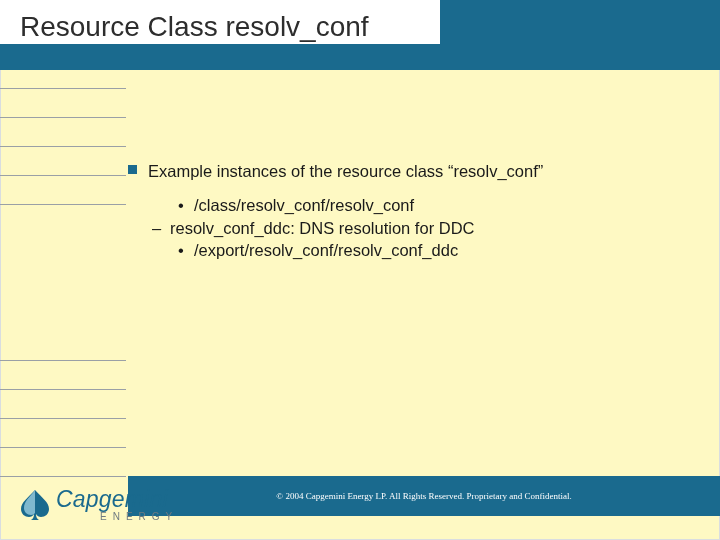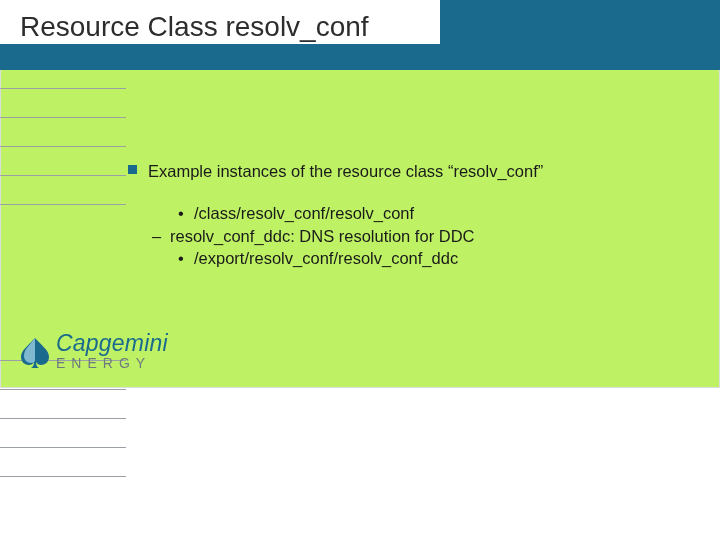--- a/index.html
+++ b/index.html
@@ -7,22 +7,22 @@
     padding: 0;
     width: 720px;
     height: 540px;
     font-family: Arial, Helvetica, sans-serif;
     background: #ffffff;
     overflow: hidden;
   }
   .slide {
     position: relative;
     width: 720px;
-    height: 388px;
-    background: #bef264;
+    height: 540px;
+    background: #fef9c3;
   }
   .title-bar {
     position: absolute;
     top: 0;
     left: 0;
     right: 0;
     height: 70px;
     background: #1a6a8e;
   }
   .title-text {
@@ -68,21 +68,21 @@
     top: 160px;
     left: 128px;
     right: 50px;
     font-size: 16.5px;
     color: #1a1a1a;
     line-height: 1.35;
   }
   .lvl1 {
     position: relative;
     padding-left: 20px;
-    margin-bottom: 20px;
+    margin-bottom: 12px;
   }
   .lvl1 .sq {
     position: absolute;
     left: 0;
     top: 5px;
     width: 9px;
     height: 9px;
     background: #1a6a8e;
   }
   .lvl2 {
@@ -142,24 +142,25 @@
     line-height: 1;
   }
   .logo-word {
     font-size: 23px;
     color: #1a6a8e;
     font-weight: 500;
     font-style: italic;
     letter-spacing: 0.2px;
   }
   .logo-sub {
-    font-size: 14px;
+    font-size: 10px;
     color: #6f7a80;
     letter-spacing: 6px;
     margin-top: 1px;
+    margin-left: 44px;
   }
   .slide-border {
     position: absolute;
     inset: 0;
     border: 1px solid #d9dde0;
     pointer-events: none;
   }
 </style>
 </head>
 <body>
@@ -195,20 +196,23 @@
       <span>/class/resolv_conf/resolv_conf</span>
     </div>
     <div class="lvl2">
       <span>resolv_conf_ddc: DNS resolution for DDC</span>
     </div>
     <div class="lvl3">
       <span>/export/resolv_conf/resolv_conf_ddc</span>
     </div>
   </div>
 
+  <div class="footer-band">
+    <span class="footer-text">© 2004 Capgemini Energy LP.  All Rights Reserved.  Proprietary and Confidential.</span>
+  </div>
 
   <div class="logo-block">
     <div class="logo-spade">
       <svg viewBox="0 0 34 34">
         <path d="M17 2 C10 10 3 14 3 21 c0 5 4 8 8 8 c2 0 4-1 5-3 c0 3-1 5-3 6 h8 c-2-1-3-3-3-6 c1 2 3 3 5 3 c4 0 8-3 8-8 c0-7-7-11-14-19 Z" fill="#1a6a8e"></path>
         <path d="M17 2 C12 9 6 13 6 20 c0 4 3 7 7 7 c2 0 3-1 4-2 l0 0 Z" fill="#7fb8cf"></path>
       </svg>
     </div>
     <div class="logo-text">
       <span class="logo-word">Capgemini</span>

